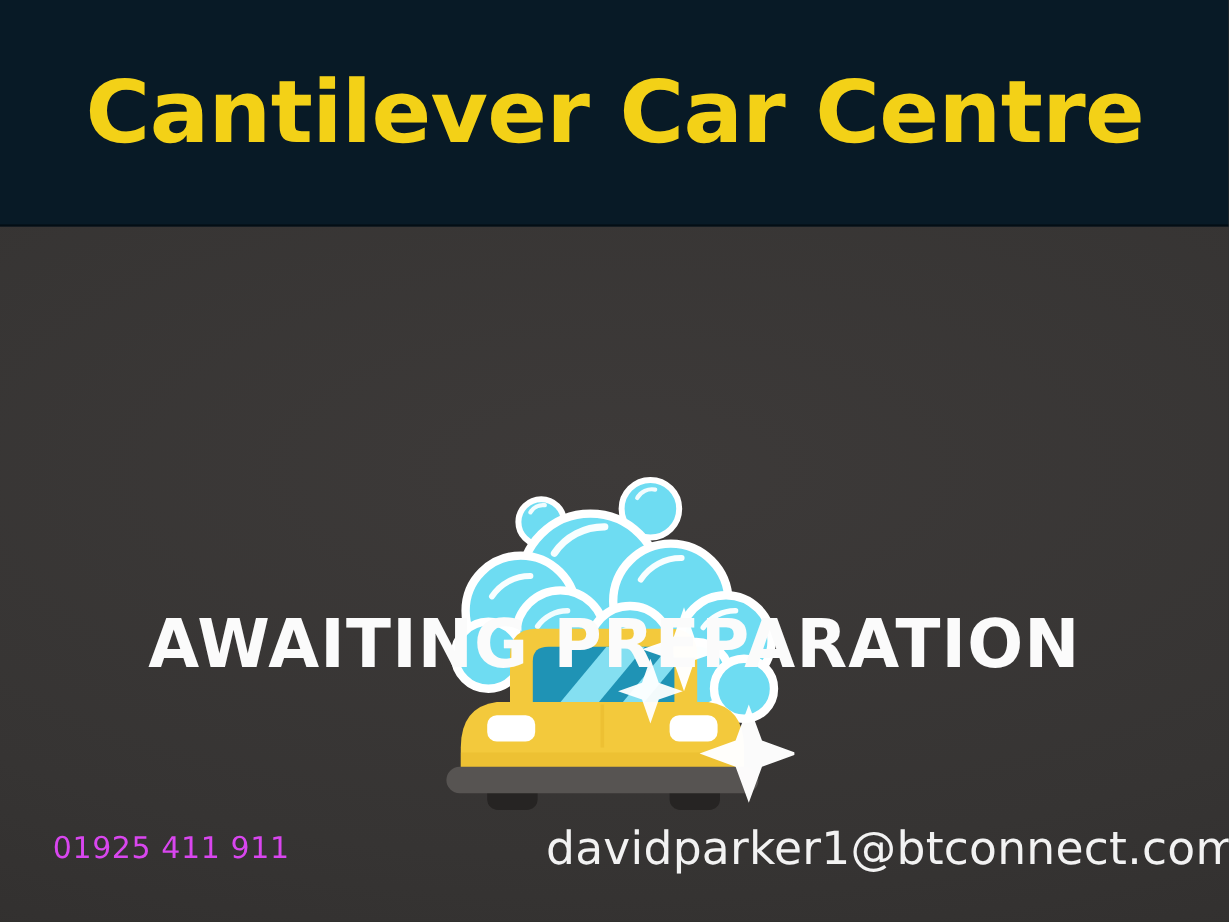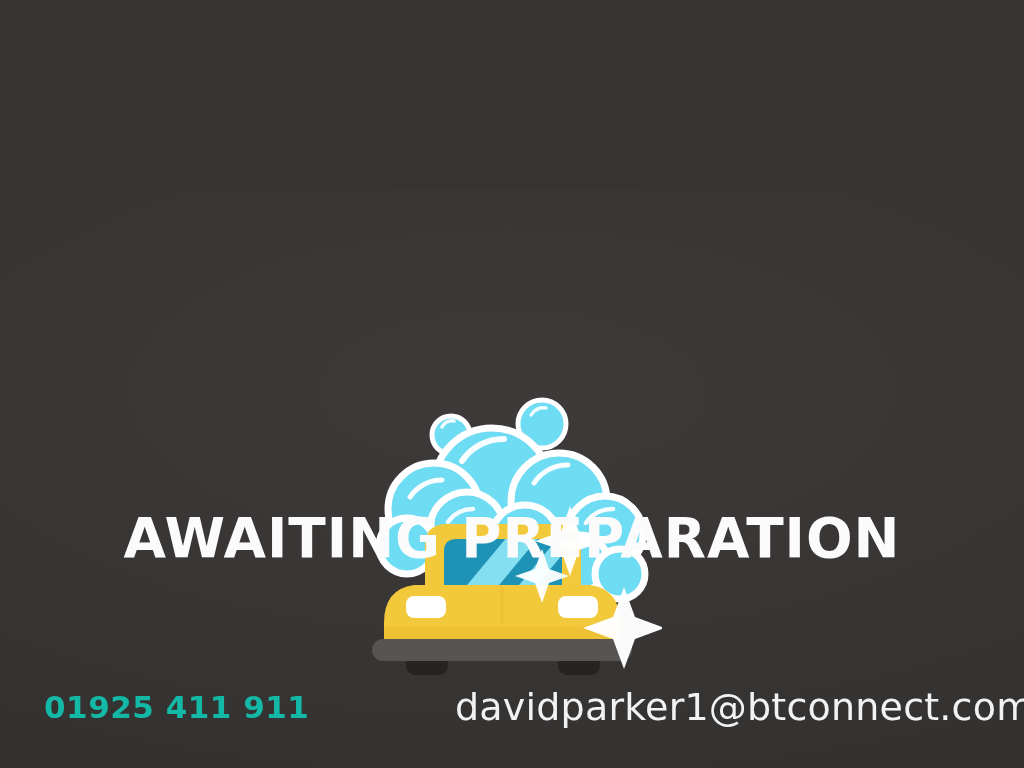--- a/index.html
+++ b/index.html
@@ -93,24 +93,24 @@
     position: absolute;
     left: 0;
     top: 688px;
     width: 1024px;
     height: 48px;
   }
   #phone-number {
     position: absolute;
     left: 44px;
     top: 0;
-    color: #14b8a6;
-    font-family: "DejaVu Sans", sans-serif;
-    font-size: 31px;
-    font-weight: bold;
+    color: #d946ef;
+    font-family: "DejaVu Sans", sans-serif;
+    font-size: 25px;
+    font-weight: normal;
     letter-spacing: 0.5px;
     line-height: 38px;
     white-space: nowrap;
   }
   #email-address {
     position: absolute;
     left: 455px;
     top: 0;
     color: #f2f2f2;
     font-family: "DejaVu Sans", sans-serif;
@@ -119,20 +119,23 @@
     letter-spacing: 0.2px;
     line-height: 38px;
     white-space: nowrap;
   }
 </style>
 </head>
 <body>
 
 <div id="stage">
 
+  <div id="header-banner">
+    <div id="brand-title">Cantilever Car Centre</div>
+  </div>
 
   <div id="body-area">
 
     <div id="carwash-illustration">
       <svg viewBox="0 0 300 285" xmlns="http://www.w3.org/2000/svg">
 
         <g>
 
           <circle cx="89" cy="44" r="19" fill="#6edcf2" stroke="#ffffff" stroke-width="5"></circle>
           <path d="M80 36 a12 12 0 0 1 12 -6" fill="none" stroke="#ffffff" stroke-width="3.5" stroke-linecap="round" opacity="0.9"></path>

